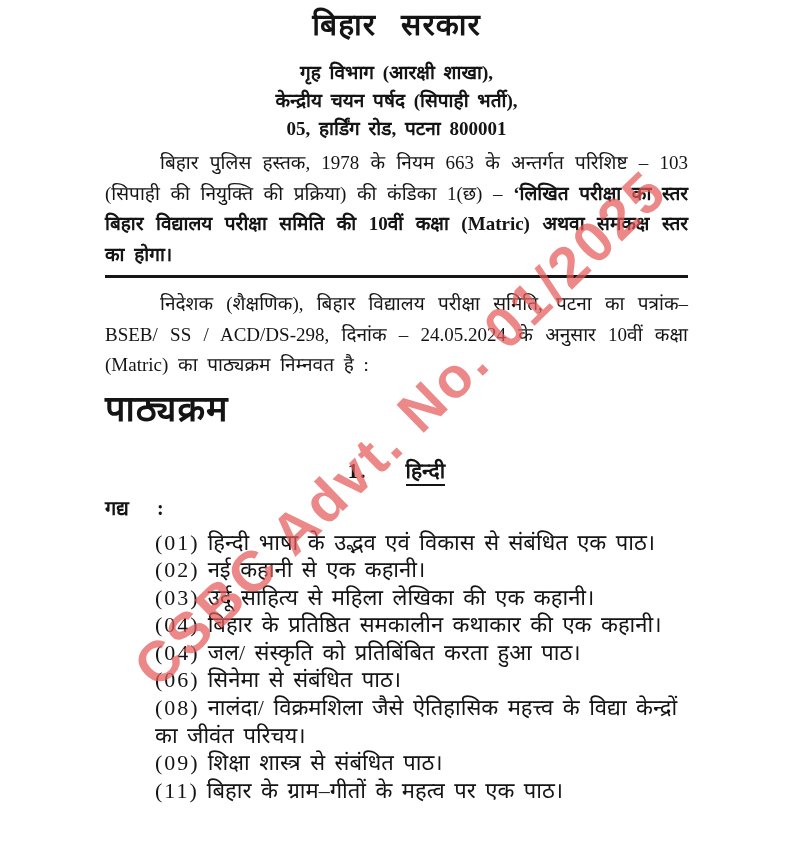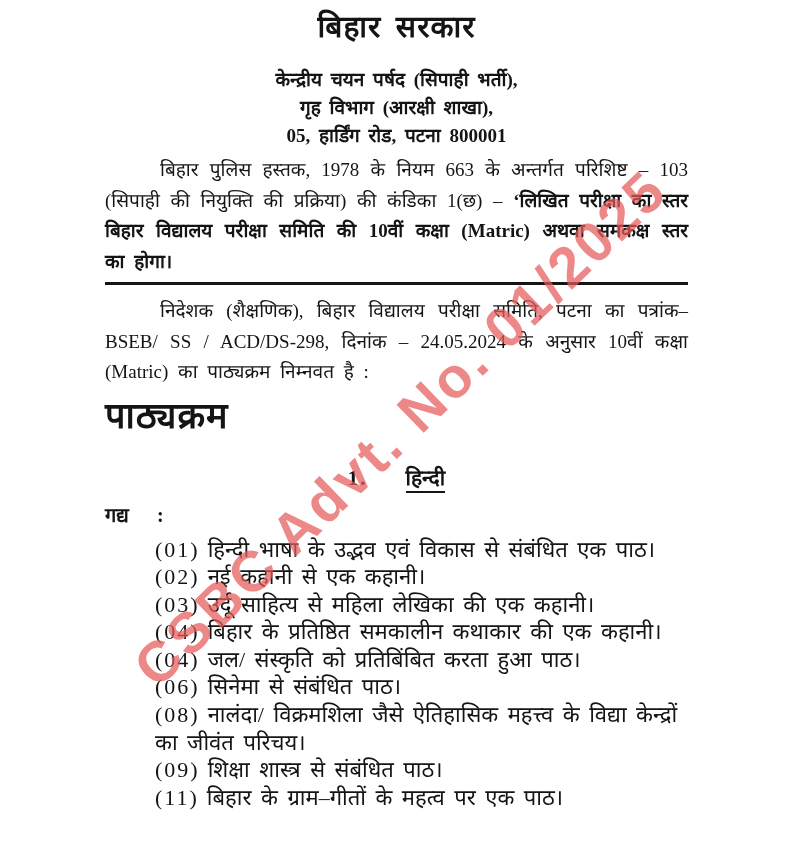--- a/index.html
+++ b/index.html
@@ -17,22 +17,23 @@
   }
   .content {
     position: absolute;
     left: 105px; right: 99px; top: 0;
   }
   .doc-header { text-align: center; padding-top: 8px; }
   .doc-title {
     font-size: 30px; font-weight: 700;
     letter-spacing: 1px;
     line-height: 38px;
-    margin-bottom: 20px;
+    margin-bottom: 13px;
     word-spacing: 6px;
+    font-family: Liberation Mono, monospace;
   }
   .doc-sub {
     font-size: 19px; font-weight: 700;
     line-height: 28px;
     word-spacing: 4px;
   }
   .para {
     font-size: 19px;
     line-height: 30.5px;
     text-align: justify;
@@ -110,22 +111,22 @@
 </style>
 </head>
 <body>
 
 <div class="page">
 
   <div class="content">
 
     <div class="doc-header">
       <div class="doc-title">बिहार सरकार</div>
+      <div class="doc-sub">गृह विभाग (आरक्षी शाखा),</div>
       <div class="doc-sub">केन्द्रीय चयन पर्षद (सिपाही भर्ती),</div>
-      <div class="doc-sub">गृह विभाग (आरक्षी शाखा),</div>
       <div class="doc-sub">05, हार्डिंग रोड, पटना 800001</div>
     </div>
 
     <p class="para indent p1"><span>बिहार पुलिस हस्तक, 1978 के नियम 663 के अन्तर्गत परिशिष्ट – 103 (सिपाही की नियुक्ति की प्रक्रिया) की कंडिका 1(छ) – </span><span class="bold-run">‘लिखित परीक्षा का स्तर बिहार विद्यालय परीक्षा समिति की 10वीं कक्षा (Matric) अथवा समकक्ष स्तर का होगा।</span></p>
 
     <hr class="divider">
 
     <p class="para indent p2">निदेशक (शैक्षणिक), बिहार विद्यालय परीक्षा समिति, पटना का पत्रांक– BSEB/ SS / ACD/DS-298, दिनांक – 24.05.2024 के अनुसार 10वीं कक्षा (Matric) का पाठ्यक्रम निम्नवत है :</p>
 
     <div class="syllabus-heading">पाठ्यक्रम</div>

